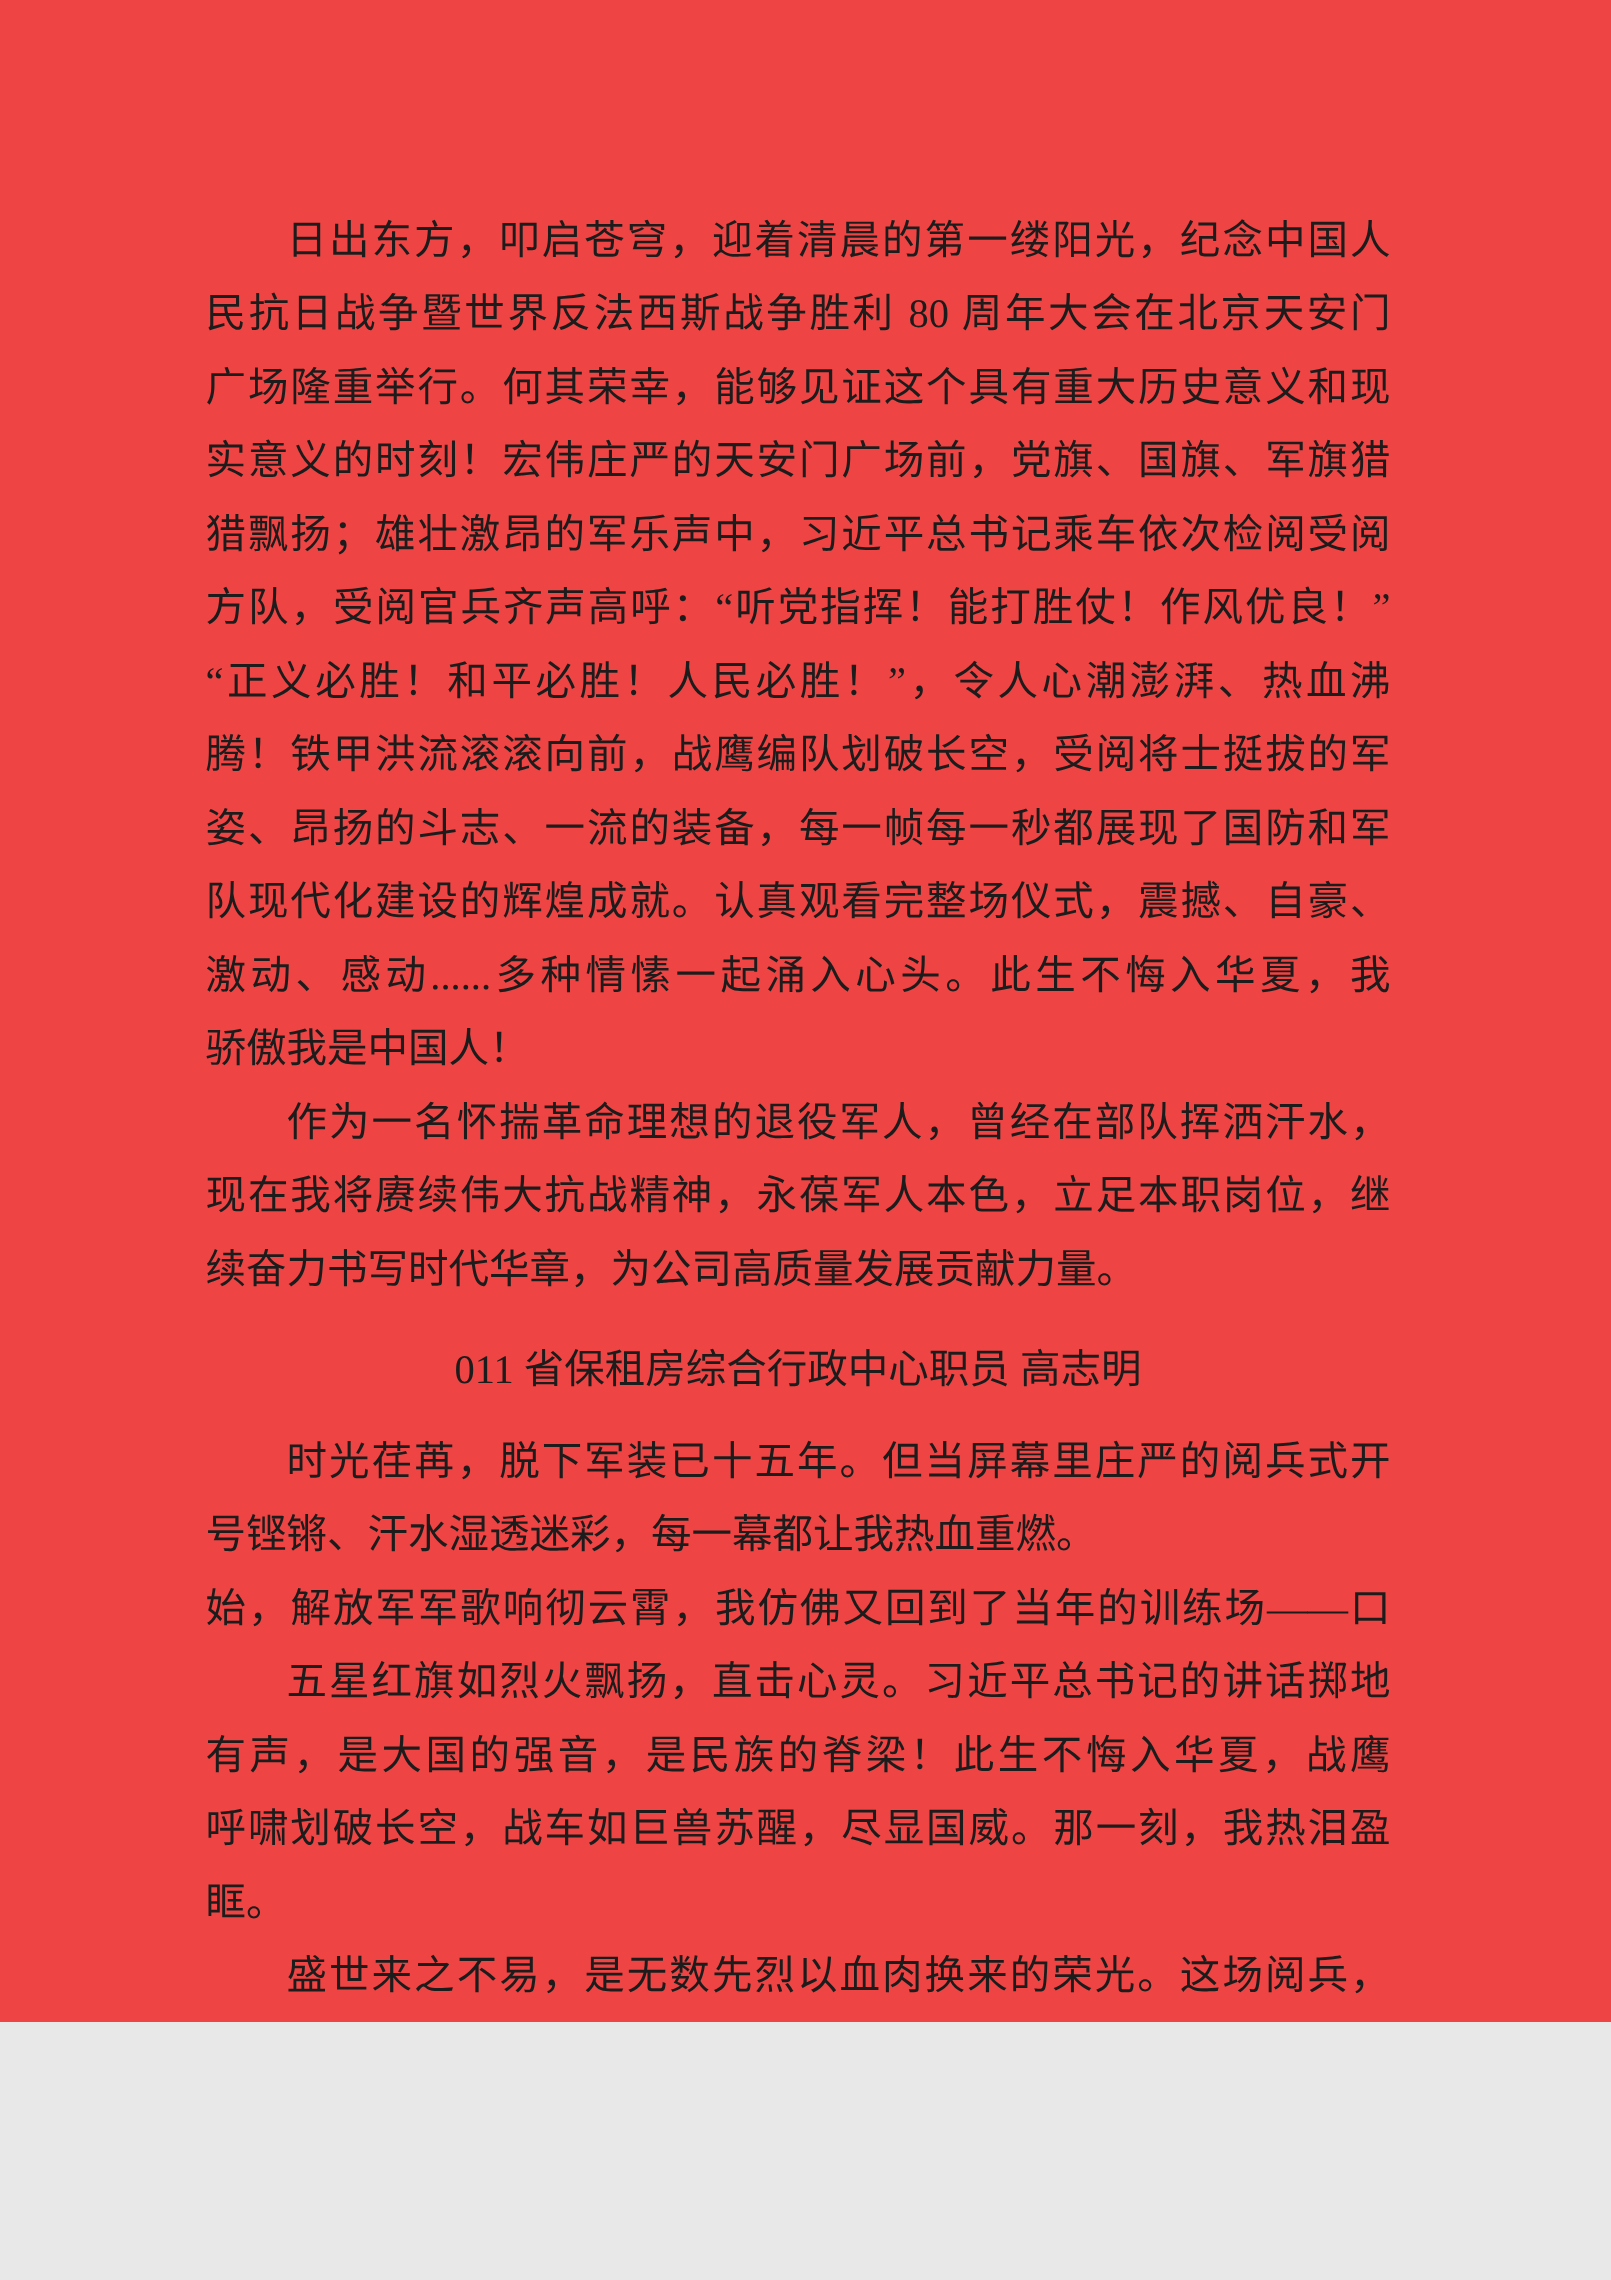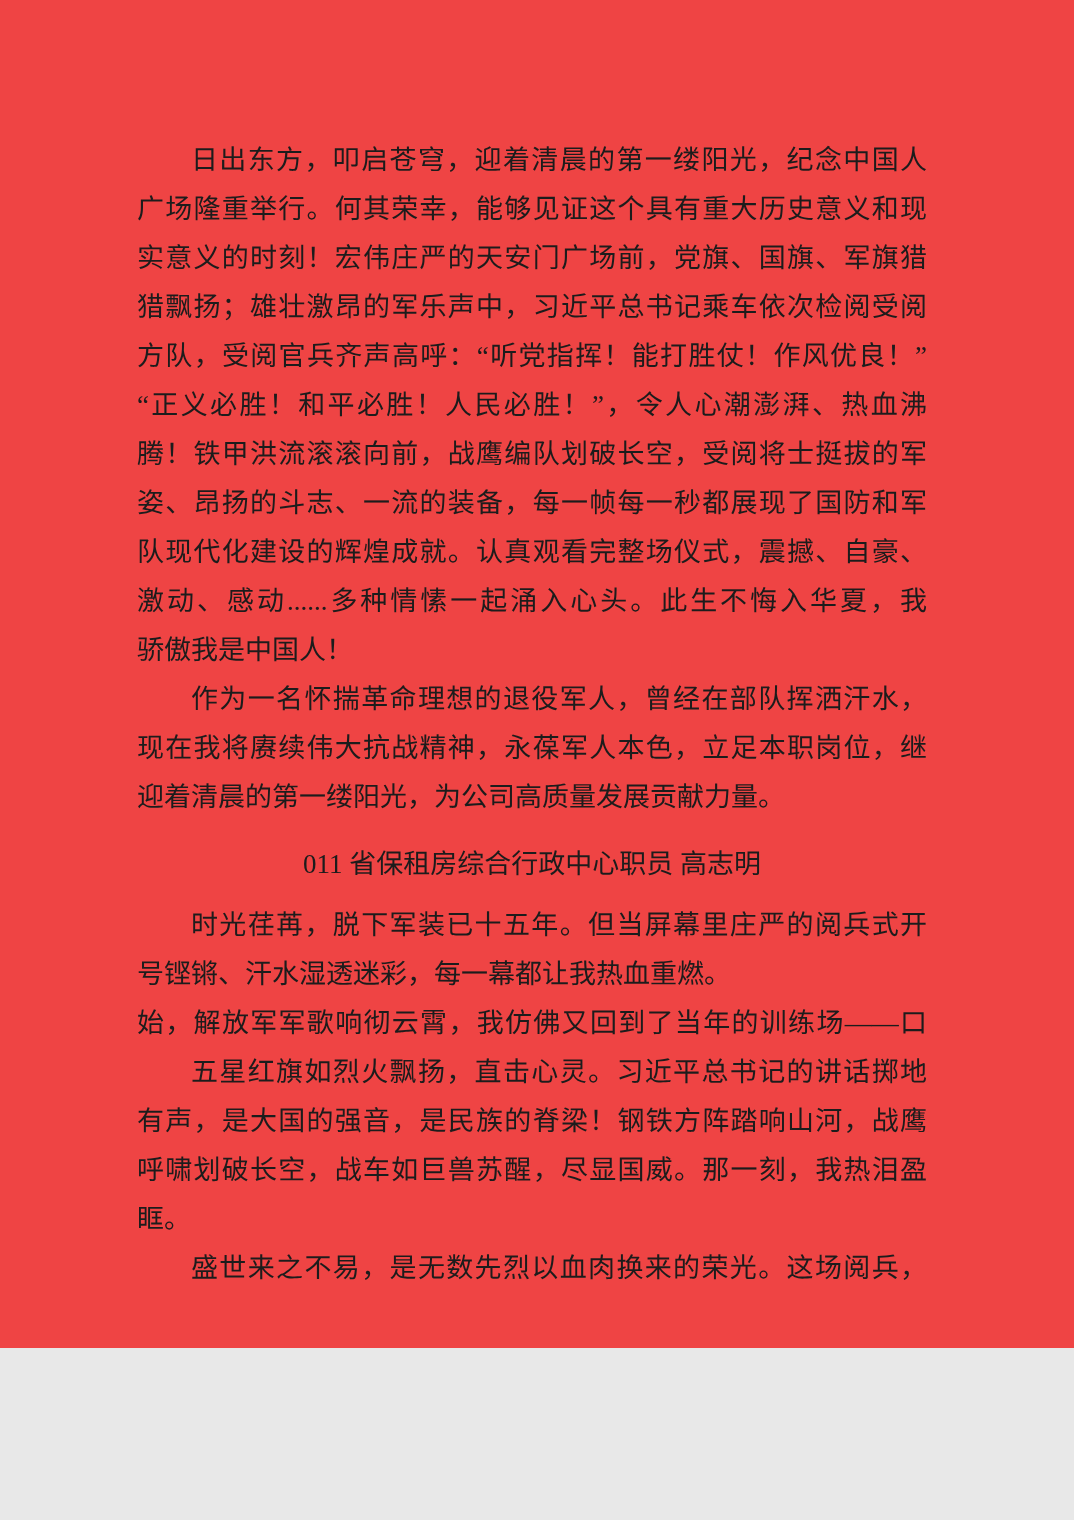--- a/index.html
+++ b/index.html
@@ -63,47 +63,48 @@
     letter-spacing: 3px;
   }
 </style>
 </head>
 <body>
 
 <div class="page">
   <div class="doc-body" id="doc-body">
       <div class="para body">
         <div class="line first">日出东方，叩启苍穹，迎着清晨的第一缕阳光，纪念中国人</div>
+        <div class="line">民抗日战争暨世界反法西斯战争胜利 80 周年大会在北京天安门</div>
         <div class="line">广场隆重举行。何其荣幸，能够见证这个具有重大历史意义和现</div>
         <div class="line">实意义的时刻！宏伟庄严的天安门广场前，党旗、国旗、军旗猎</div>
         <div class="line">猎飘扬；雄壮激昂的军乐声中，习近平总书记乘车依次检阅受阅</div>
         <div class="line">方队，受阅官兵齐声高呼：“听党指挥！能打胜仗！作风优良！”</div>
         <div class="line">“正义必胜！和平必胜！人民必胜！”，令人心潮澎湃、热血沸</div>
         <div class="line">腾！铁甲洪流滚滚向前，战鹰编队划破长空，受阅将士挺拔的军</div>
         <div class="line">姿、昂扬的斗志、一流的装备，每一帧每一秒都展现了国防和军</div>
         <div class="line">队现代化建设的辉煌成就。认真观看完整场仪式，震撼、自豪、</div>
         <div class="line">激动、感动......多种情愫一起涌入心头。此生不悔入华夏，我</div>
         <div class="line last">骄傲我是中国人！</div>
       </div>
       <div class="para body">
         <div class="line first">作为一名怀揣革命理想的退役军人，曾经在部队挥洒汗水，</div>
         <div class="line">现在我将赓续伟大抗战精神，永葆军人本色，立足本职岗位，继</div>
-        <div class="line last">迎着清晨的第一缕阳光，为公司高质量发展贡献力量。</div>
+        <div class="line last">续奋力书写时代华章，为公司高质量发展贡献力量。</div>
       </div>
       <div class="para heading">
         <div class="line last">011 省保租房综合行政中心职员 高志明</div>
       </div>
       <div class="para body">
         <div class="line first">时光荏苒，脱下军装已十五年。但当屏幕里庄严的阅兵式开</div>
         <div class="line last">号铿锵、汗水湿透迷彩，每一幕都让我热血重燃。</div>
         <div class="line">始，解放军军歌响彻云霄，我仿佛又回到了当年的训练场——口</div>
       </div>
       <div class="para body">
         <div class="line first">五星红旗如烈火飘扬，直击心灵。习近平总书记的讲话掷地</div>
-        <div class="line">有声，是大国的强音，是民族的脊梁！钢铁方阵踏响山河，战鹰</div>
+        <div class="line">有声，是大国的强音，是民族的脊梁！此生不悔入华夏，战鹰</div>
         <div class="line">呼啸划破长空，战车如巨兽苏醒，尽显国威。那一刻，我热泪盈</div>
         <div class="line last">眶。</div>
       </div>
       <div class="para body">
         <div class="line first">盛世来之不易，是无数先烈以血肉换来的荣光。这场阅兵，</div>
       </div>
     </div>
 </div>
 
 </body></html>

